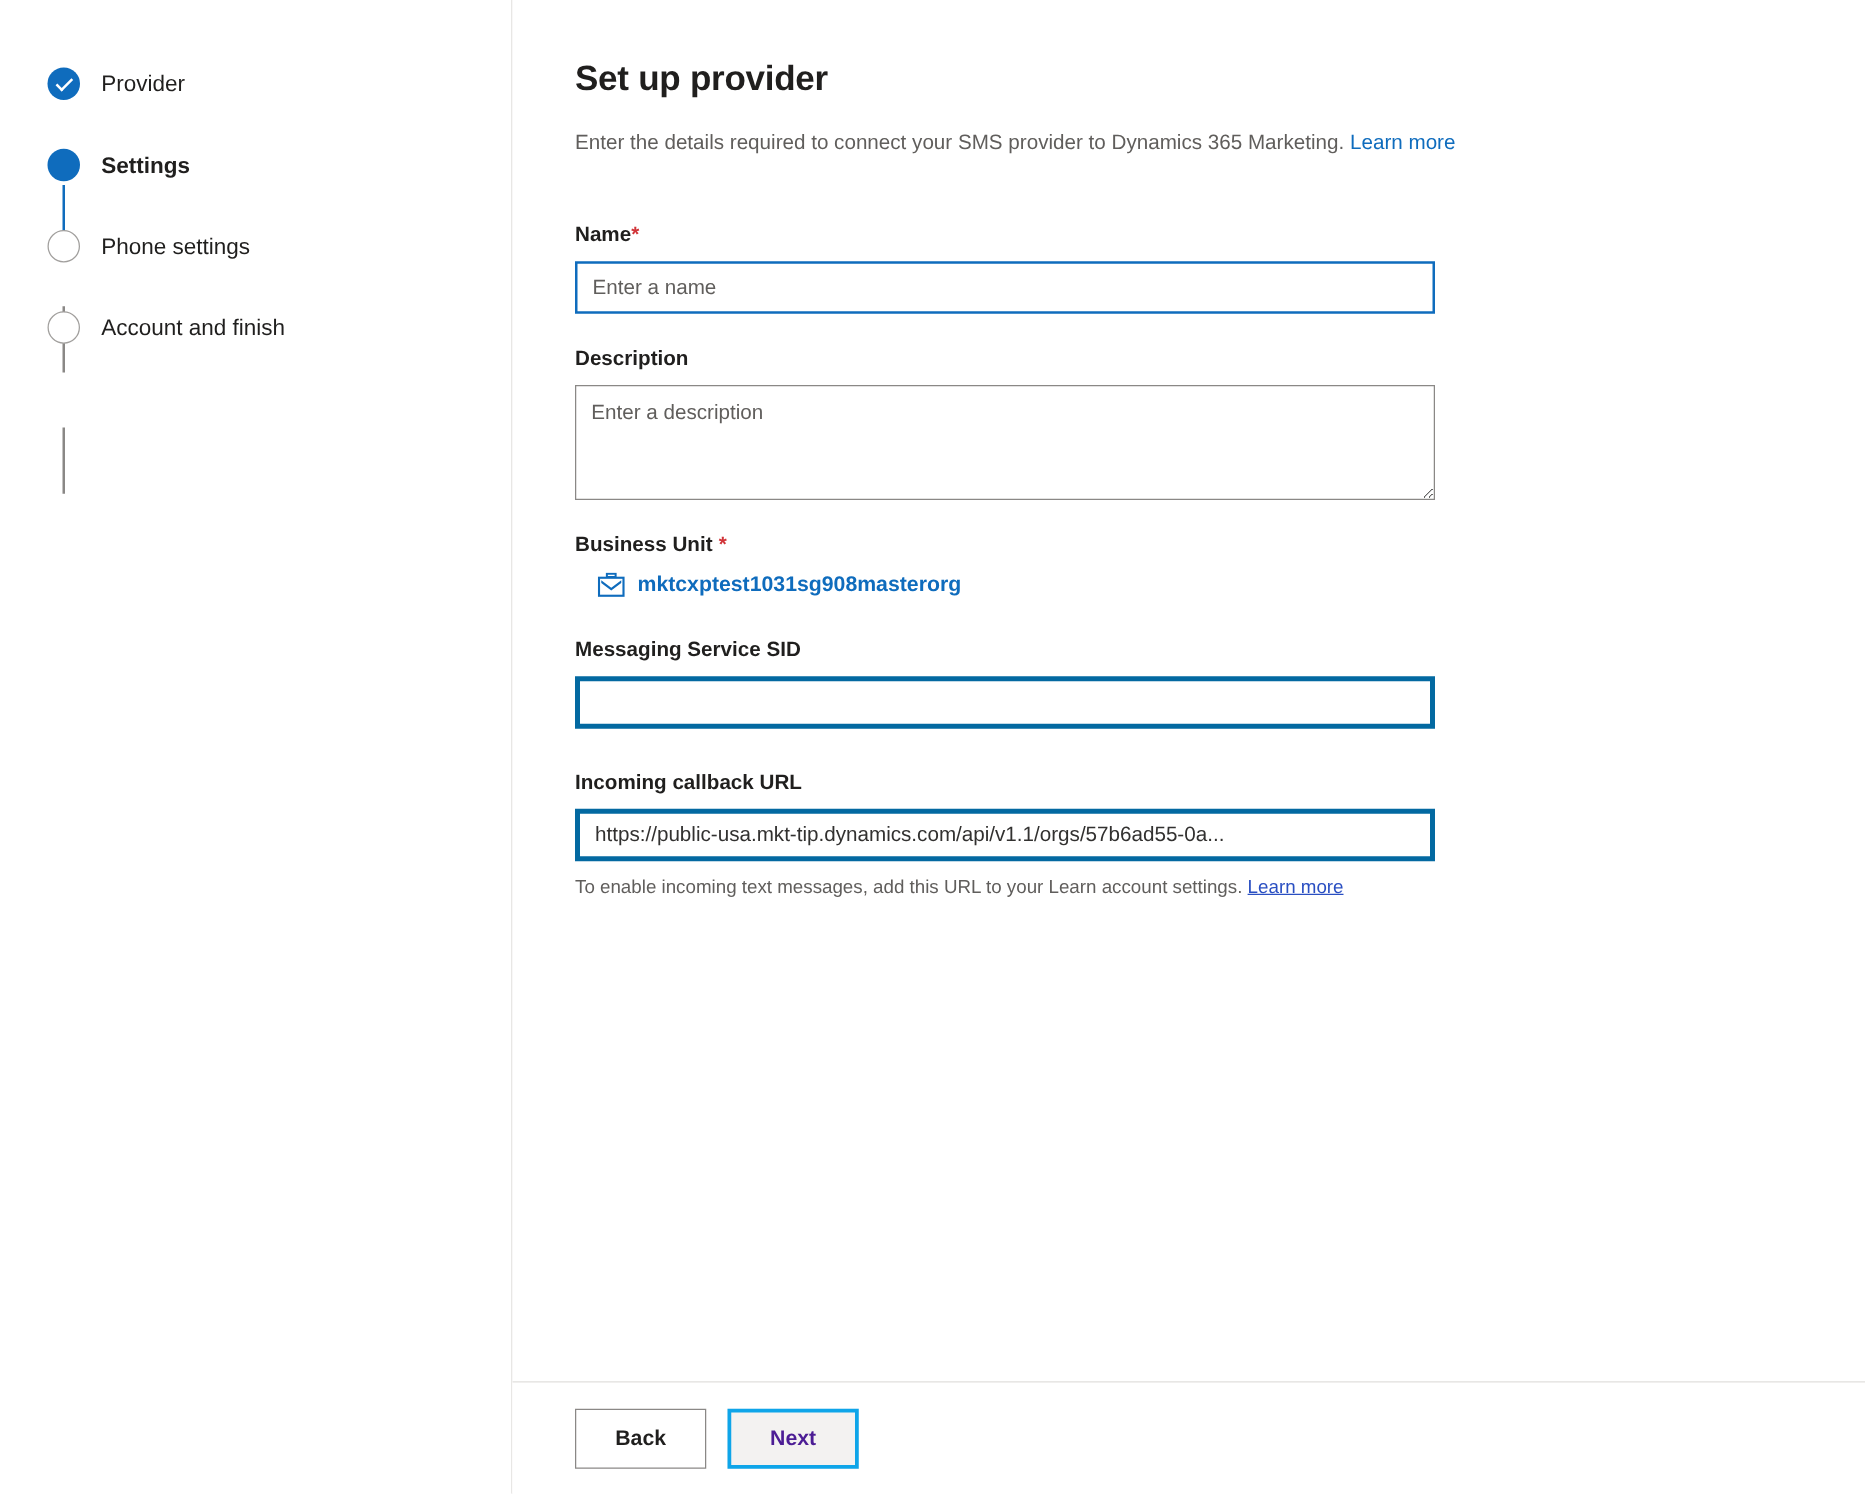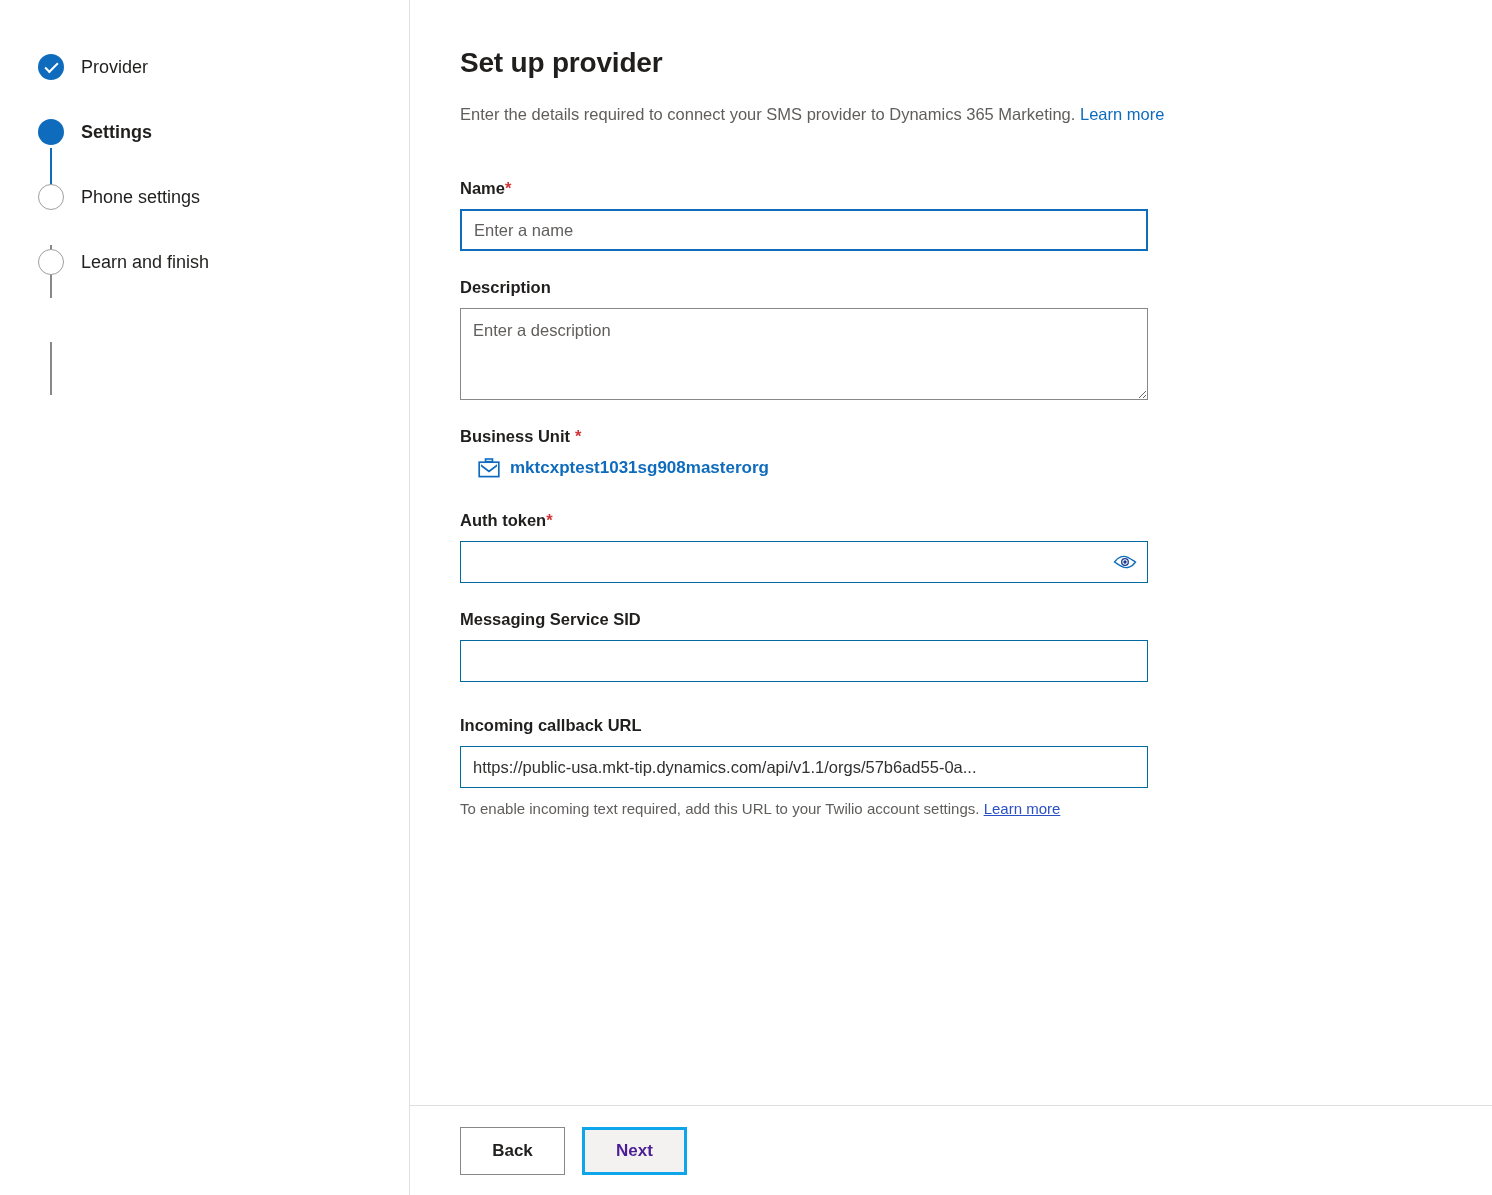--- a/index.html
+++ b/index.html
@@ -145,21 +145,21 @@
   }
   .req {
     color: #d13438;
     font-weight: bold;
   }
   .req.spaced { margin-left: 5px; }
 
   .text-input {
     width: 688px;
     height: 42px;
-    border: 1px solid #0369a1;
+    border: 4px solid #0369a1;
     background: #ffffff;
     font-family: "Liberation Sans", sans-serif;
     font-size: 16.5px;
     color: #323130;
     padding: 0 12px;
     outline: none;
     display: block;
   }
   .text-input::placeholder { color: #605e5c; }
 
@@ -303,21 +303,21 @@
         <span class="step-label current">Settings</span>
       </div>
 
       <div class="step">
         <span class="step-marker todo"></span>
         <span class="step-label">Phone settings</span>
       </div>
 
       <div class="step">
         <span class="step-marker todo"></span>
-        <span class="step-label">Learn and finish</span>
+        <span class="step-label">Account and finish</span>
       </div>
 
     </div>
   </aside>
 
   <main class="main">
     <div class="content">
 
       <h1 class="page-title">Set up provider</h1>
 
@@ -346,46 +346,31 @@
           <svg class="bu-icon" viewBox="0 0 22 20">
             <rect x="7.5" y="1" width="7" height="2.6" fill="none" stroke="#0f6cbd" stroke-width="1.6"></rect>
             <rect x="1.2" y="4.2" width="19.6" height="14.4" fill="none" stroke="#0f6cbd" stroke-width="1.7"></rect>
             <path d="M3 6.2 L11 12.2 L19 6.2 L19 8.4 L11 14.4 L3 8.4 Z" fill="#0f6cbd"></path>
           </svg>
           <span class="lookup-text">mktcxptest1031sg908masterorg</span>
         </div>
       </div>
 
 
-      <div class="field">
-        <label class="field-label">
-          <span>Auth token</span><span class="req">*</span>
-        </label>
-        <div class="input-wrap">
-          <input class="text-input" type="password" placeholder="" style="">
-          <button class="reveal-btn">
-            <svg width="24" height="16" viewBox="0 0 24 16">
-              <path d="M1.5 8 C5 2.6, 10.5 1.2, 14.8 3.3 C18 4.9, 20.5 6.8, 22.5 8 C19 13.4, 13.5 14.8, 9.2 12.7 C6 11.1, 3.5 9.2, 1.5 8 Z" fill="none" stroke="#0f6cbd" stroke-width="1.4"></path>
-              <circle cx="12" cy="8" r="3.3" fill="none" stroke="#1a3a8f" stroke-width="1.3"></circle>
-              <circle cx="12" cy="8" r="1.7" fill="#1a3a8f"></circle>
-            </svg>
-          </button>
-        </div>
-      </div>
 
       <div class="field">
         <label class="field-label">Messaging Service SID</label>
         <input class="text-input" type="text" placeholder="" style="">
       </div>
 
       <div class="field" style="margin-top:32px;">
         <label class="field-label">Incoming callback URL</label>
         <input class="text-input readonly-input" type="text" readonly="" value="https://public-usa.mkt-tip.dynamics.com/api/v1.1/orgs/57b6ad55-0a..." style="">
         <div class="help-text">
-          <span>To enable incoming text required, add this URL to your Twilio account settings.</span>
+          <span>To enable incoming text messages, add this URL to your Learn account settings.</span>
           <a href="#">Learn more</a>
         </div>
       </div>
 
     </div>
 
     <div class="footer">
       <button class="btn btn-secondary">Back</button>
       <button class="btn btn-disabled" disabled="">Next</button>
     </div>

